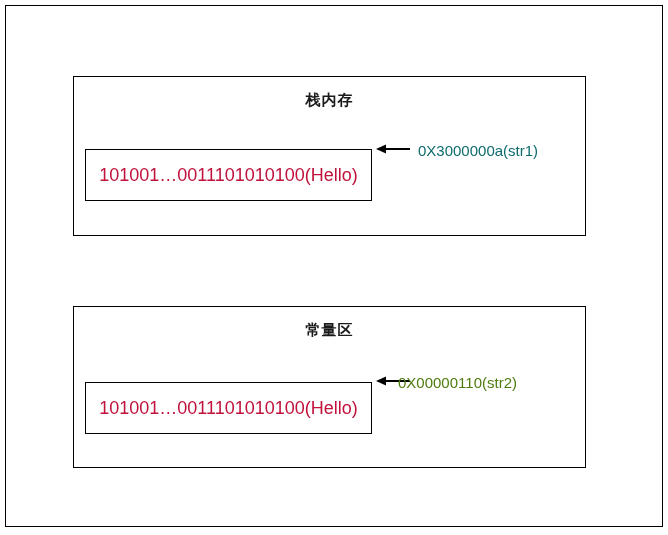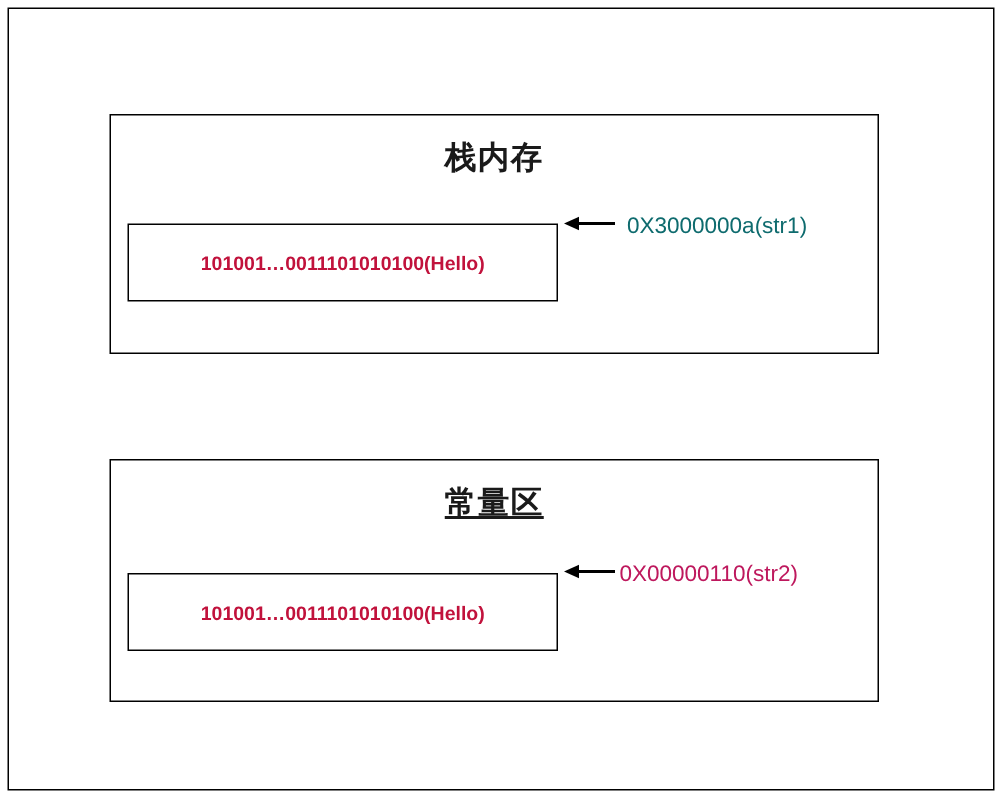--- a/index.html
+++ b/index.html
@@ -40,45 +40,45 @@
     background: #ffffff;
   }
   .region.stack    { left: 67px;  top: 70px;  width: 513px; height: 160px; }
   .region.constant { left: 67px;  top: 300px; width: 513px; height: 162px; }
 
   .region-title {
     position: absolute;
     left: 0;
     right: 0;
     text-align: center;
-    font-size: 21px;
+    font-size: 15px;
     font-weight: 700;
     color: #1a1a1a;
     letter-spacing: 1px;
     font-family: "DejaVu Sans", "Liberation Sans", sans-serif;
   }
   .region.stack .region-title    { top: 14px; }
-  .region.constant .region-title { top: 14px; text-decoration: underline; }
+  .region.constant .region-title { top: 14px; }
 
   
   .cell {
     position: absolute;
     border: 1.4px solid #000000;
     box-sizing: border-box;
     background: #ffffff;
     display: flex;
     align-items: center;
     justify-content: center;
   }
   .cell.stack-cell    { left: 79px;  top: 143px; width: 287px; height: 52px; }
   .cell.constant-cell { left: 79px;  top: 376px; width: 287px; height: 52px; }
 
   .cell-text {
-    font-size: 13px;
-    font-weight: 700;
+    font-size: 18px;
+    font-weight: 400;
     color: #C1123C;
     white-space: nowrap;
     font-family: "Liberation Sans", "DejaVu Sans", sans-serif;
   }
 
   
   .arrow-svg {
     position: absolute;
     overflow: visible;
   }
@@ -92,23 +92,23 @@
     font-weight: 400;
     white-space: nowrap;
     font-family: "Liberation Sans", "DejaVu Sans", sans-serif;
   }
   .addr-label.stack-addr {
     left: 412px;
     top: 136px;
     color: #0E6B6E;
   }
   .addr-label.constant-addr {
-    left: 407px;
+    left: 392px;
     top: 368px;
-    color: #be185d;
+    color: #4d7c0f;
   }
 </style>
 </head>
 <body>
 
 <div id="canvas">
 
   <div class="page-frame">
 
     <div class="region stack">

